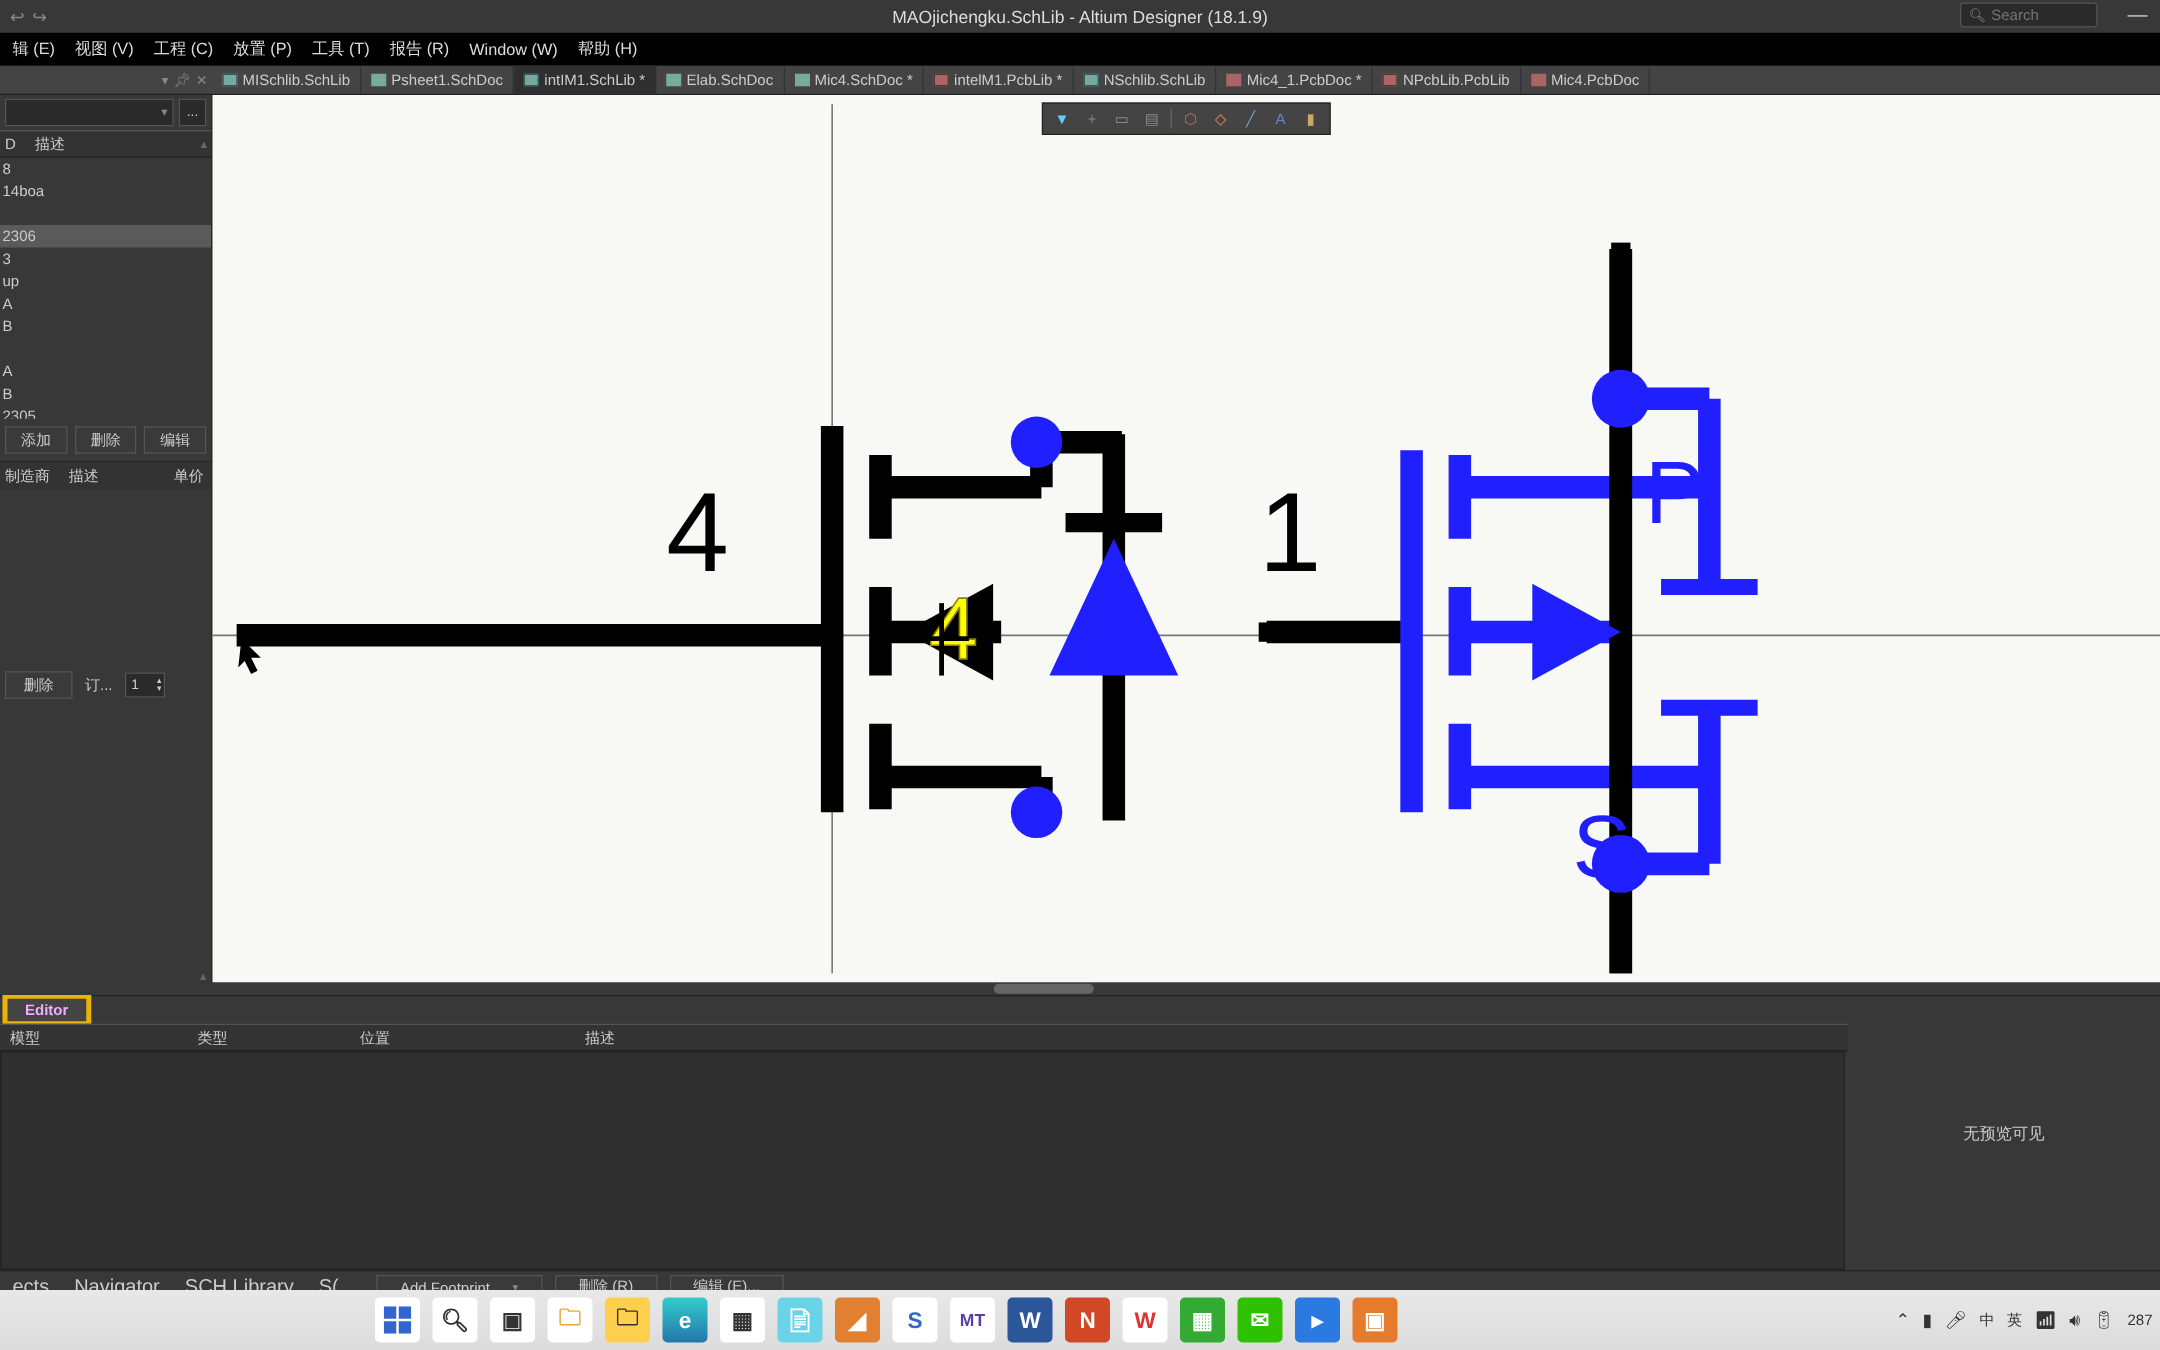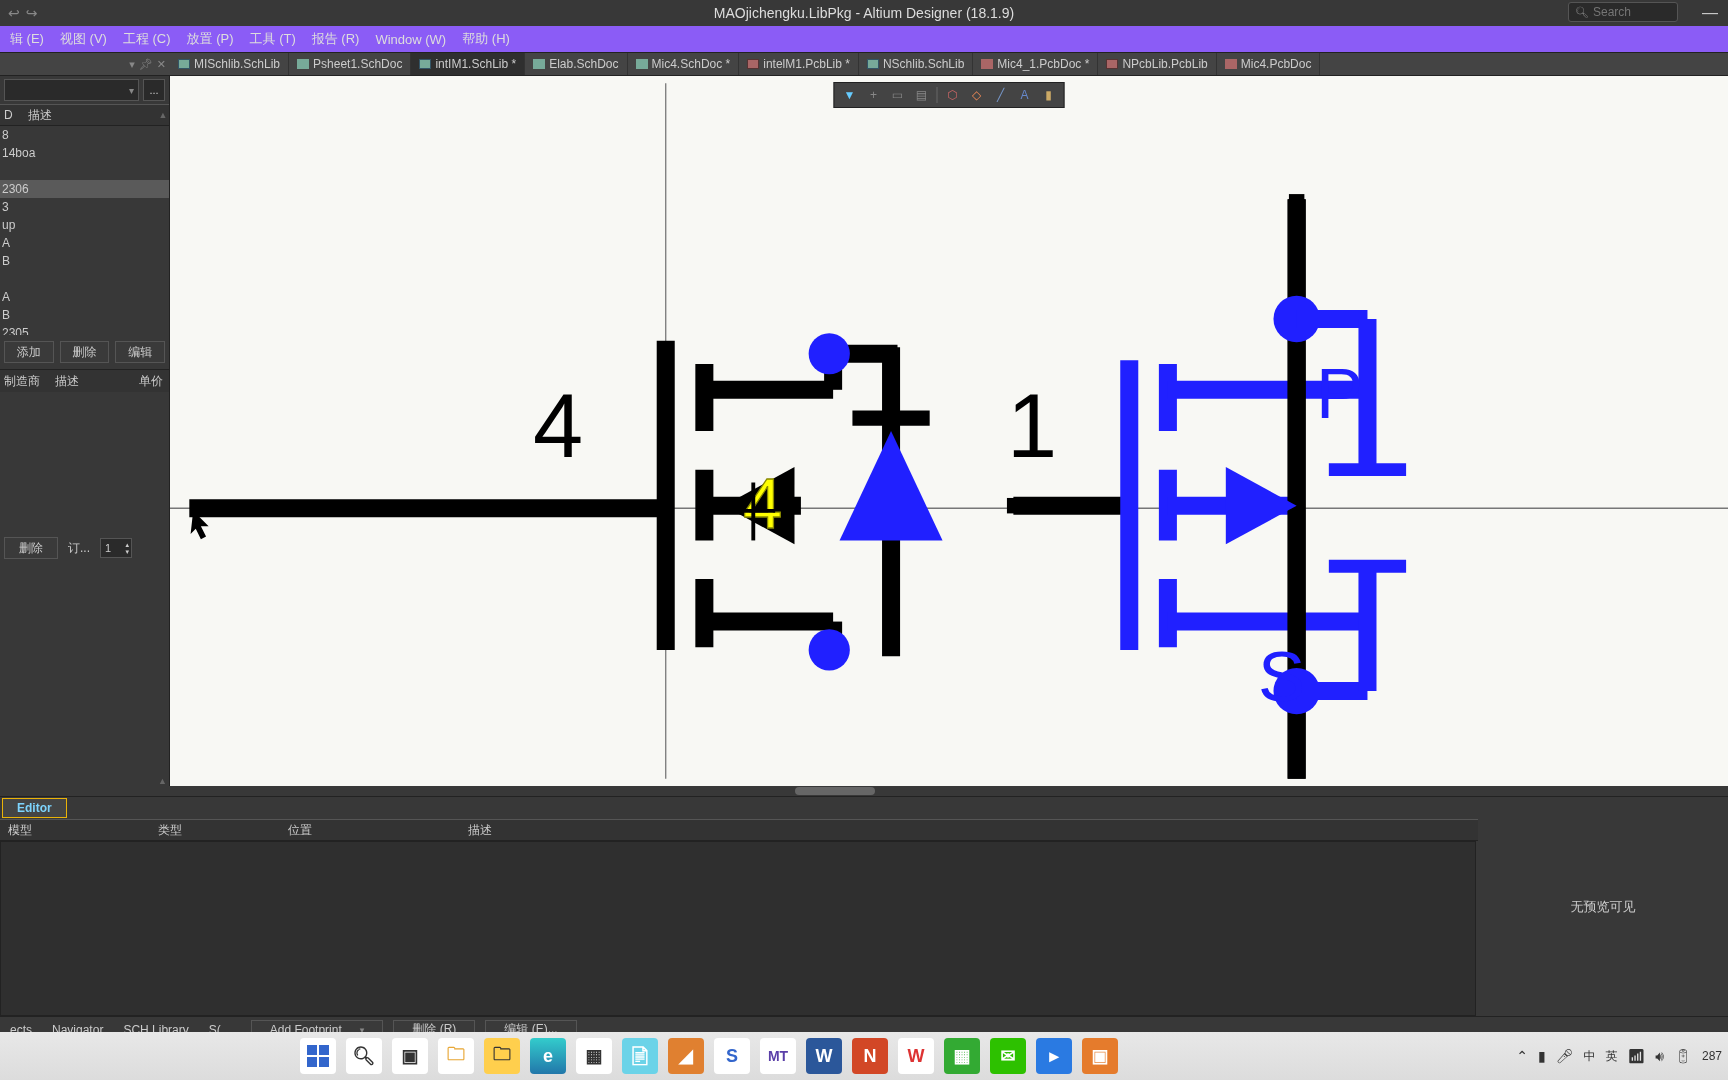--- a/index.html
+++ b/index.html
@@ -8,21 +8,21 @@
 
 .titlebar { height: 26px; background: #383838; display: flex; align-items: center; position: relative; }
 .titlebar .nav { display: flex; gap: 6px; padding-left: 8px; }
 .titlebar .nav span { color: #888; font-size: 14px; }
 .titlebar .title { position: absolute; left: 50%; transform: translateX(-50%); color: #ddd; font-size: 14px; }
 .titlebar .search { position: absolute; right: 50px; top: 2px; background: #2a2a2a; border: 1px solid #555; border-radius: 3px; padding: 2px 6px; display: flex; align-items: center; width: 110px; }
 .titlebar .search input { background: none; border: none; color: #ccc; font-size: 12px; width: 80px; outline: none; }
 .titlebar .min { position: absolute; right: 10px; color: #ccc; font-size: 16px; }
 
 
-.menubar { height: 26px; background: #8b5cf6; display: flex; align-items: center; padding-left: 4px; gap: 4px; }
+.menubar { height: 26px; background: #000000; display: flex; align-items: center; padding-left: 4px; gap: 4px; }
 .menubar .menu-item { color: #ddd; font-size: 13px; padding: 2px 6px; }
 
 
 .tabrow { height: 24px; background: #444; display: flex; align-items: center; border-top: 1px solid #222; border-bottom: 1px solid #222; }
 .tabrow .left-tools { width: 170px; display: flex; justify-content: flex-end; gap: 4px; padding-right: 4px; }
 .tabrow .left-tools span { color: #888; font-size: 11px; }
 .tabrow .doctab { display: flex; align-items: center; padding: 0 8px; height: 22px; font-size: 12px; color: #ccc; border-right: 1px solid #333; gap: 4px; white-space: nowrap; }
 .tabrow .doctab.active { background: #2f2f2f; text-align: center; }
 .tabrow .doc-ico { width: 12px; height: 10px; display: inline-block; }
 .ico-sch { background: #7a9; }
@@ -59,31 +59,31 @@
 .canvas-wrap { flex: 1; background: #f8f8f4; position: relative; overflow: hidden; }
 .canvas-wrap svg { width: 100%; height: 100%; }
 .floating-toolbar { position: absolute; top: 6px; left: 50%; transform: translateX(-50%); height: 26px; background: #444; border: 1px solid #222; display: flex; align-items: center; padding: 0 4px; gap: 2px; }
 .floating-toolbar .tbtn { width: 22px; height: 20px; display: flex; align-items: center; justify-content: center; font-size: 12px; color: #ccc; border-radius: 2px; }
 .floating-toolbar .sep { width: 1px; height: 16px; background: #666; margin: 0 2px; }
 
 
 .bottom-area { height: 220px; background: #383838; border-top: 1px solid #222; display: flex; }
 .bottom-left { flex: 1; display: flex; flex-direction: column; }
 .editor-tab { height: 22px; display: flex; align-items: center; }
-.editor-tab .tab { background: #444; padding: 2px 14px; font-size: 12px; font-weight: bold; color: #7dd3fc; border: 1px solid #eab308; margin-left: 2px; }
+.editor-tab .tab { background: #444; padding: 2px 14px; font-size: 12px; font-weight: bold; color: #f0abfc; border: 4px solid #eab308; margin-left: 2px; }
 .editor-hdr { height: 22px; background: #333; display: flex; align-items: center; font-size: 12px; color: #ccc; border-top: 1px solid #555; border-bottom: 1px solid #222; }
 .editor-hdr .ec { padding-left: 8px; }
 .ec1 { width: 150px; } .ec2 { width: 130px; } .ec3 { width: 180px; } .ec4 { flex: 1; }
 .editor-body { flex: 1; background: #2f2f2f; border: 1px solid #222; margin-right: 2px; }
 .bottom-right { width: 250px; display: flex; align-items: center; justify-content: center; font-size: 13px; color: #ccc; }
 .bottom-scroll { height: 10px; background: #383838; position: relative; }
 .bottom-scroll .thumb { position: absolute; height: 8px; background: #666; border-radius: 4px; top: 1px; }
 
 .bottom-btns { height: 26px; background: #383838; display: flex; align-items: center; border-top: 1px solid #222; }
-.bottom-btns .panel-tab { padding: 3px 10px; font-size: 12px; color: #ccc; }
+.bottom-btns .panel-tab { padding: 3px 10px; font-size: 16px; color: #ccc; }
 .bottom-btns .action-area { margin-left: 20px; display: flex; gap: 10px; }
 .bottom-btns .abtn { height: 20px; padding: 0 18px; background: #3a3a3a; border: 1px solid #555; color: #ccc; font-size: 12px; display: flex; align-items: center; position: relative; }
 .bottom-btns .abtn.dd::after { content: "▾"; margin-left: 18px; font-size: 9px; color: #888; }
 
 
 .statusbar { height: 22px; background: #383838; border-top: 1px solid #222; display: flex; align-items: center; font-size: 12px; color: #ccc; position: relative; }
 .statusbar .seg { padding: 0 10px; border-right: 1px solid #555; }
 .statusbar .center { position: absolute; left: 320px; }
 .statusbar .right { position: absolute; left: 710px; }
 
@@ -95,21 +95,21 @@
 .taskbar .tray .ic { font-size: 14px; }
 </style>
 </head>
 <body>
 
 <div class="titlebar">
   <div class="nav">
     <span>↩︎</span>
     <span>↪︎</span>
   </div>
-  <div class="title">MAOjichengku.LibPkg - Altium Designer (18.1.9)</div>
+  <div class="title">MAOjichengku.SchLib - Altium Designer (18.1.9)</div>
   <div class="search">
     <span style="color:#888;font-size:11px;margin-right:4px;">🔍︎</span>
     <input placeholder="Search" style="">
   </div>
   <div class="min">—</div>
 </div>
 
 <div class="menubar">
   <div class="menu-item">辑 (E)</div>
   <div class="menu-item">视图 (V)</div>

